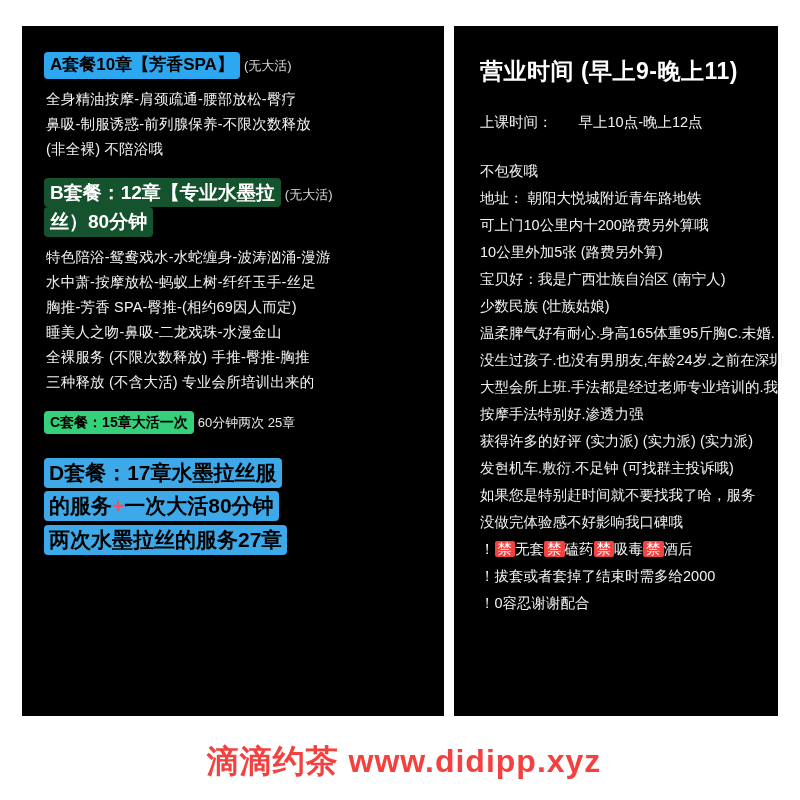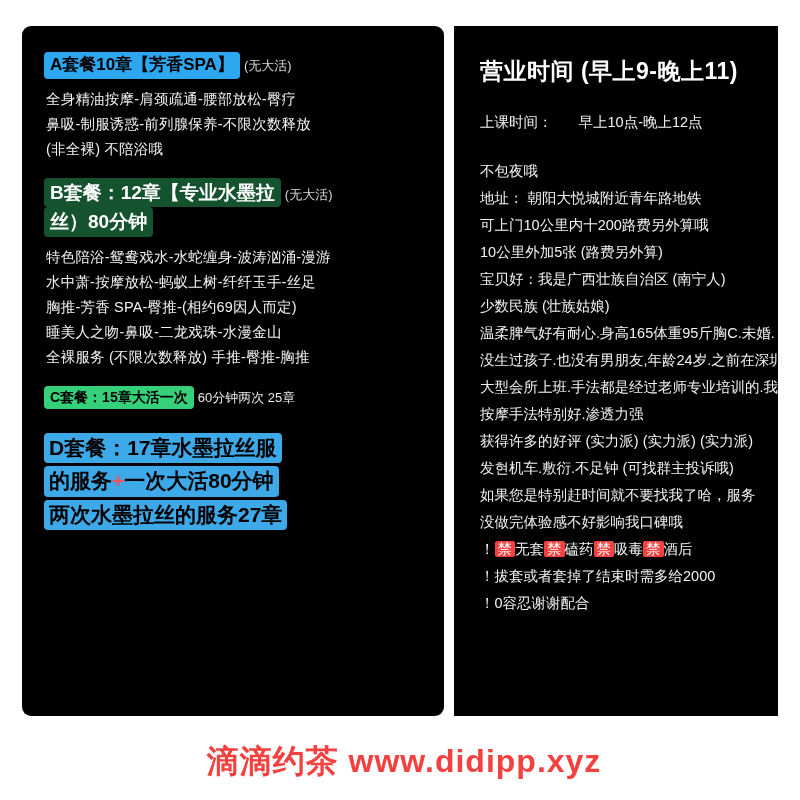--- a/index.html
+++ b/index.html
@@ -18,21 +18,20 @@
     gap:10px;
   }
   .panel{
     background:#000000;
     color:#ffffff;
     box-sizing:border-box;
   }
   .panel-left{
     width:435px;
     padding:26px 16px 8px 22px;
-    border-radius:9px;
   }
   .panel-right{
     width:324px;
     padding:30px 20px 10px 26px;
   }
 
   
   .hl{
     display:inline-block;
     border-radius:4px;
@@ -143,20 +142,21 @@
     <div class="pkg-head pkg-head-b block-b">
       <span class="hl hl-red">B套餐：12章【专业水墨拉</span><span class="suffix">(无大活)</span><br>
       <span class="hl hl-red">丝）80分钟</span>
     </div>
     <div class="lines">
       <div>特色陪浴-鸳鸯戏水-水蛇缠身-波涛汹涌-漫游</div>
       <div>水中萧-按摩放松-蚂蚁上树-纤纤玉手-丝足</div>
       <div>胸推-芳香 SPA-臀推-(相约69因人而定)</div>
       <div>睡美人之吻-鼻吸-二龙戏珠-水漫金山</div>
       <div>全裸服务 (不限次数释放) 手推-臀推-胸推</div>
+      <div>三种释放 (不含大活) 专业会所培训出来的</div>
     </div>
 
     <div class="pkg-head pkg-head-c block-c">
       <span class="hl hl-green">C套餐：15章大活一次</span><span class="suffix">60分钟两次 25章</span>
     </div>
 
     <div class="d-block">
       <span class="hl hl-blue-big">D套餐：17章水墨拉丝服</span><br>
       <span class="hl hl-blue-big"><span>的服务</span><span class="plus">+</span><span>一次大活80分钟</span></span><br>
       <span class="hl hl-blue-big">两次水墨拉丝的服务27章</span>

